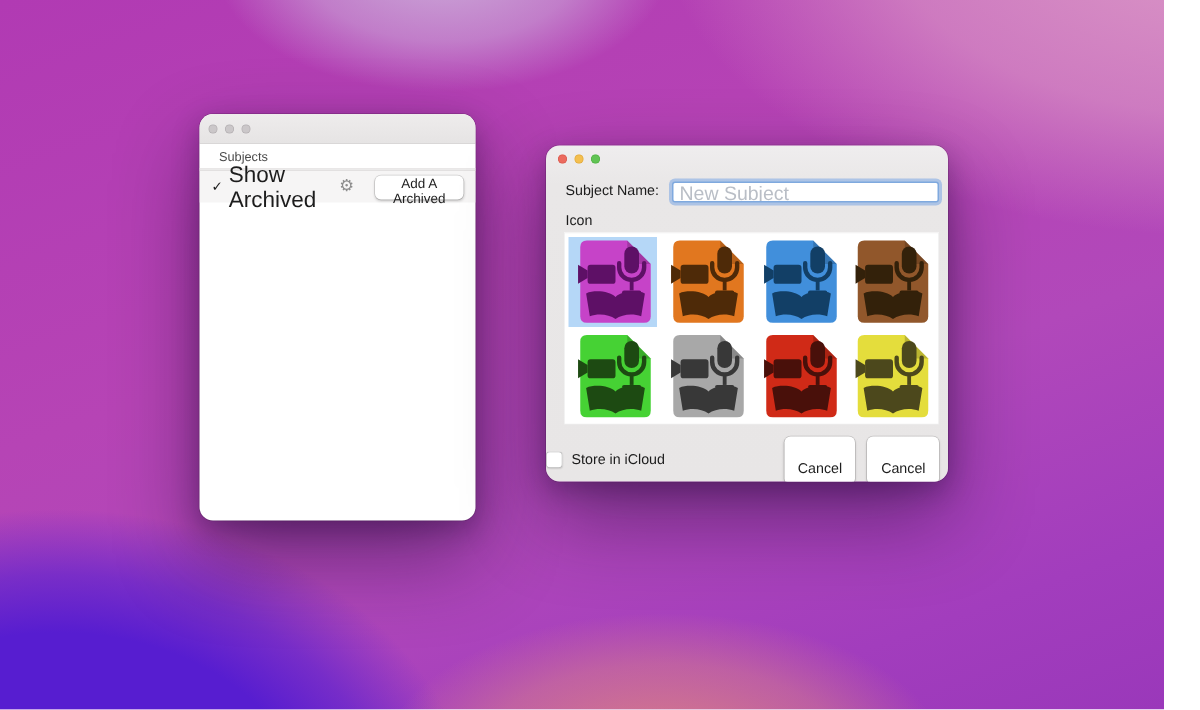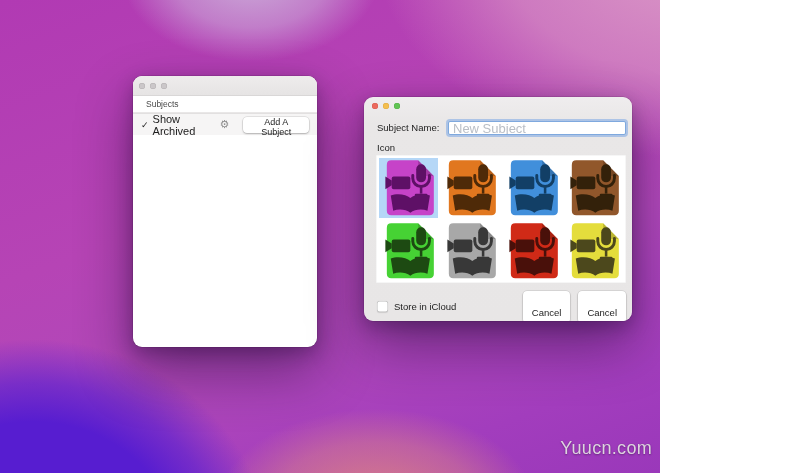--- a/index.html
+++ b/index.html
@@ -1,20 +1,20 @@
 <!DOCTYPE html>
 <html><head>
 <meta charset="utf-8">
 <style>
   * { margin:0; padding:0; box-sizing:border-box; }
   html,body { width:800px; height:473px; overflow:hidden; }
   body { font-family:"Liberation Sans","DejaVu Sans",sans-serif; }
 
   .screen {
-    position:relative; width:660px; height:473px; overflow:hidden;
+    position:relative; width:776px; height:473px; overflow:hidden;
     background:
       radial-gradient(26% 24% at 38% -5%, rgba(205,177,219,0.95) 0%, rgba(205,177,219,0.55) 45%, rgba(205,177,219,0) 75%),
       radial-gradient(34% 30% at 57% 108%, rgba(233,144,118,0.85) 0%, rgba(231,146,125,0.4) 48%, rgba(231,146,125,0) 72%),
       radial-gradient(46% 58% at 5% 117%, #571dd0 48%, rgba(90,32,208,0.65) 62%, rgba(90,32,208,0) 78%),
       radial-gradient(70% 62% at 106% -10%, #dc9bc7 0%, rgba(219,152,198,0.65) 42%, rgba(219,152,198,0) 70%),
       linear-gradient(160deg, #b13ab3 0%, #b644b5 40%, #b148ba 62%, #a23dbd 85%, #9a38ba 100%);
   }
 
   
   .window { position:absolute; border-radius:9px; overflow:hidden;
@@ -36,21 +36,21 @@
     padding-left:13px; font-size:8.5px; color:#4a4a4a; border-bottom:1px solid #e9e7e7; background:#fff; }
   .subjects-list { flex:1; background:#fff; }
   .subject-row { display:flex; align-items:center; gap:5px; padding:8px 8px 0 13px; }
   .subject-row .label { font-size:10.5px; color:#161616; letter-spacing:0.1px; }
   .mini-doc { width:13px; height:13px; flex:none; }
   .mini-doc svg { width:13px; height:13px; display:block; }
 
   .subjects-footer { flex:none; height:22px; background:#f6f5f5; border-top:1px solid #e2e0e0;
     display:flex; align-items:center; padding:0 8px; }
   .check-glyph { font-size:9px; font-weight:700; color:#1d1d1d; margin-right:4px; }
-  .footer-label { font-size:11px; color:#1d1d1d; }
+  .footer-label { font-size:15px; color:#1d1d1d; }
   .gear { margin-left:auto; font-size:11px; color:#8d8d8d; line-height:1; cursor:default; }
   .btn { background:#fff; border:none; border-radius:4px; height:16px; padding:0 7px;
     font-size:9px; color:#1d1d1d; font-family:inherit;
     box-shadow:0 0 0 0.5px rgba(0,0,0,0.14), 0 1px 2px rgba(0,0,0,0.22); }
   .subjects-footer .btn { margin-left:14px; }
 
   
   .win-dialog { left:364px; top:97px; width:268px; height:224px;
     background:linear-gradient(#efedee, #e9e7e7 26px, #e8e6e6); }
   .win-dialog .traffic { left:8px; top:6px; }
@@ -69,21 +69,21 @@
     gap:3px; padding:3px; }
   .tile { position:relative; }
   .tile.selected { background:#b5d7f7; }
   .tile svg { width:100%; height:100%; display:block; }
 
   .paper { fill:var(--paper,#ccc); }
   .fold  { fill:rgba(0,0,0,0.18); }
   .glyphs { fill:var(--ink,#222); }
   .glyphs .st { fill:none; stroke:var(--ink,#222); stroke-width:3; stroke-linecap:round; }
 
-  .dialog-footer { position:absolute; left:13px; right:6px; bottom:6px; height:17px;
+  .dialog-footer { position:absolute; left:0; right:6px; bottom:6px; height:17px;
     display:flex; align-items:center; }
   .checkbox { width:11px; height:11px; border-radius:2.5px; background:#fff; flex:none;
     box-shadow:inset 0 0 0 0.5px rgba(0,0,0,0.28), 0 0.5px 1px rgba(0,0,0,0.12); margin-right:6px; }
   .icloud-label { font-size:9.5px; color:#1c1c1c; }
   .dialog-footer .btn { height:16px; font-size:9.5px; padding:16px 9px; }
   .btn-cancel { margin-left:auto; }
   .btn-create { margin-left:8px; }
 
   .watermark { position:absolute; right:8px; bottom:14px; font-size:18px; font-weight:500;
     color:#e4e1e4; opacity:0.92; letter-spacing:0.3px;
@@ -102,21 +102,21 @@
         <span class="dot inactive"></span>
       </div>
     </div>
     <div class="subjects-header">
       <span>Subjects</span>
     </div>
     <div class="subjects-footer">
       <span class="check-glyph">✓</span>
       <span class="footer-label">Show Archived</span>
       <span class="gear">⚙</span>
-      <button class="btn">Add A Subject</button>
+      <button class="btn">Add A Archived</button>
     </div>
   </div>
 
   <div class="window win-dialog">
     <div class="traffic">
       <span class="dot red"></span>
       <span class="dot yellow"></span>
       <span class="dot green"></span>
     </div>
 
@@ -249,14 +249,13 @@
       </div>
 
     <div class="dialog-footer">
       <span class="checkbox"></span>
       <span class="icloud-label">Store in iCloud</span>
       <button class="btn btn-cancel">Cancel</button>
       <button class="btn btn-create">Cancel</button>
     </div>
   </div>
 
-  <div class="watermark">Yuucn.com</div>
 </div>
 
 </body></html>

